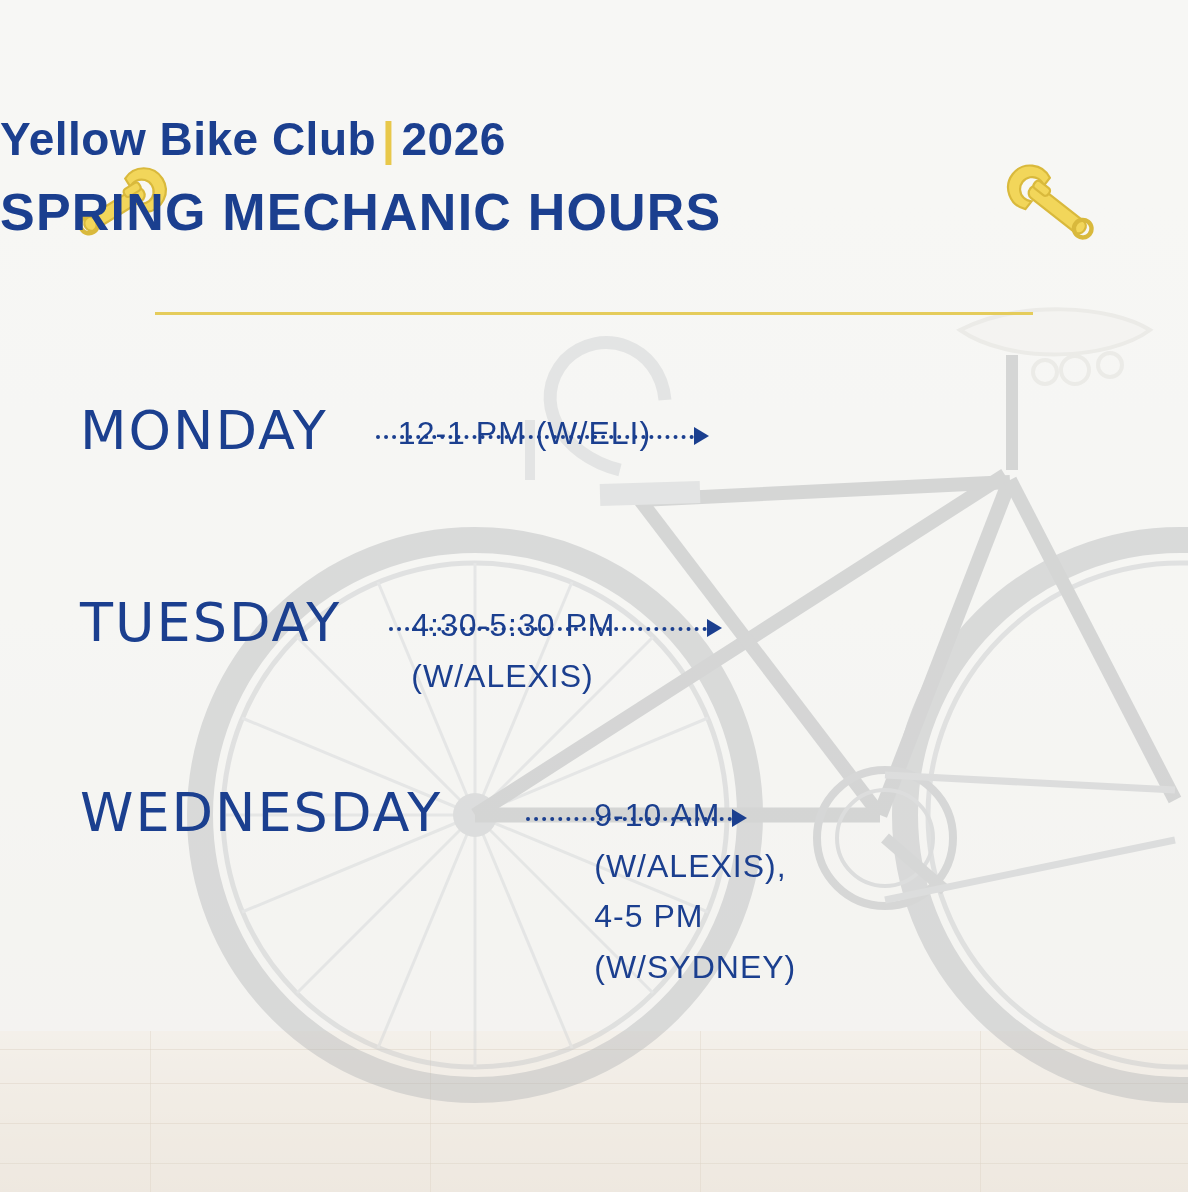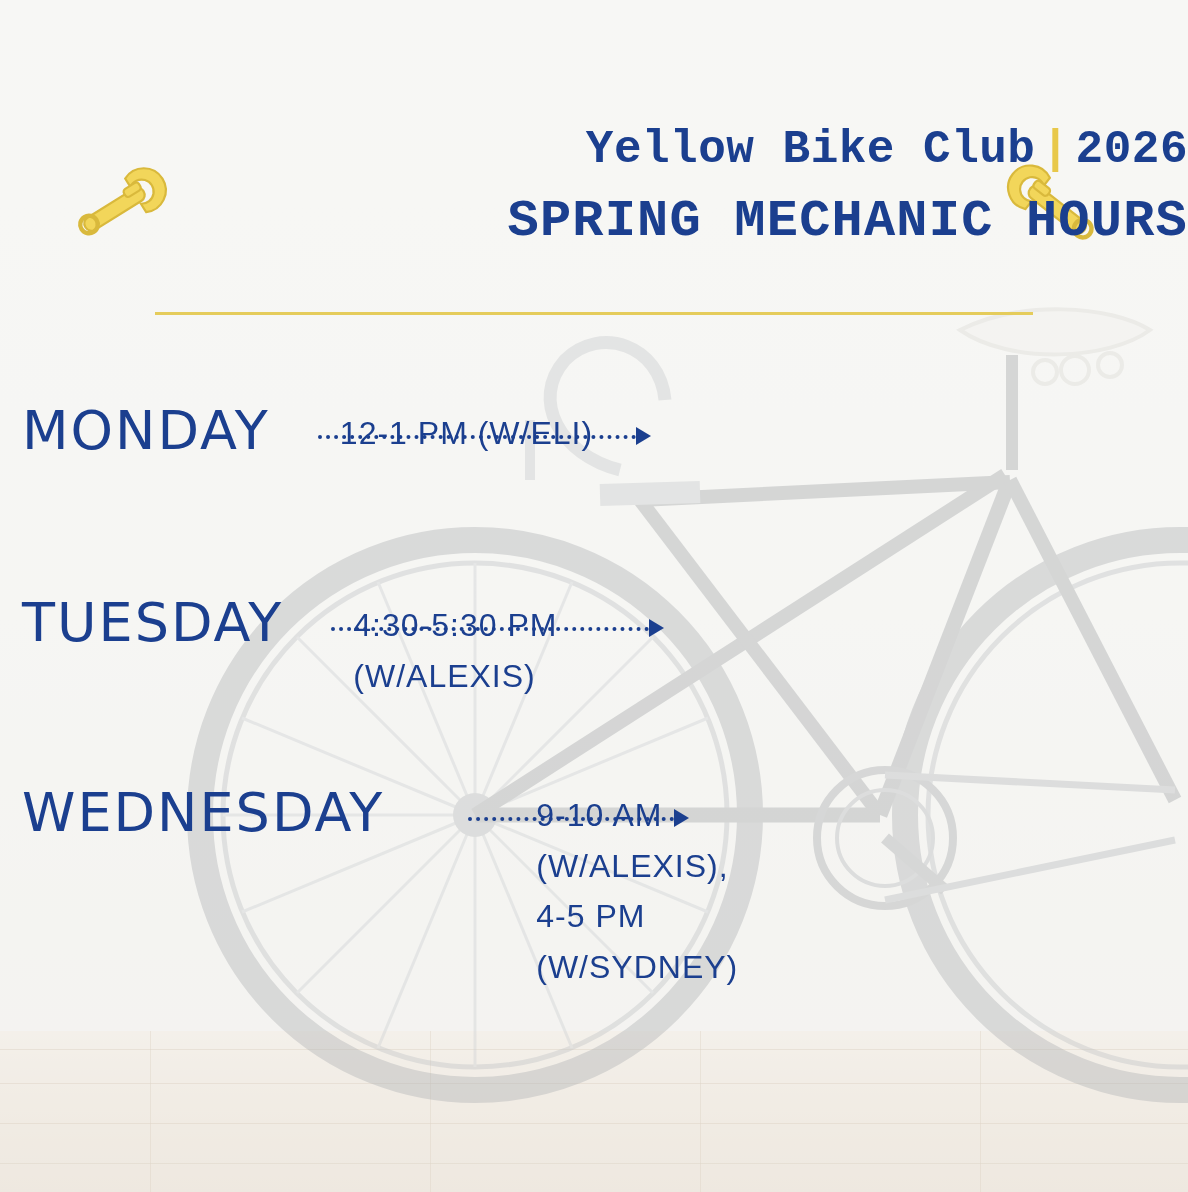--- a/index.html
+++ b/index.html
@@ -74,25 +74,24 @@
   }
 
   
   .content {
     position: absolute;
     inset: 0;
   }
 
   .title-block {
     position: absolute;
-    top: 124px;
-    left: 0;
-    width: 100%;
-    text-align: right;
-    font-family: Liberation Mono, monospace;
+    top: 112px;
+    left: 0;
+    width: 100%;
+    text-align: left;
   }
   .title-line1 {
     font-size: 46px;
     font-weight: bold;
     letter-spacing: 0.5px;
     color: #1b3f8f;
     white-space: nowrap;
   }
   .title-sep {
     color: #e8c84a;
@@ -129,21 +128,21 @@
   .rows {
     position: absolute;
     top: 380px;
     left: 0;
     width: 100%;
   }
   .row {
     position: relative;
     display: flex;
     align-items: flex-start;
-    padding-left: 22px;
+    padding-left: 80px;
   }
   .row-mon { height: 192px; }
   .row-tue { height: 190px; }
   .row-wed { height: 240px; gap: 23px; }
 
   .day {
     font-family: "DejaVu Sans", sans-serif;
     font-size: 54px;
     font-weight: 400;
     letter-spacing: 2px;

